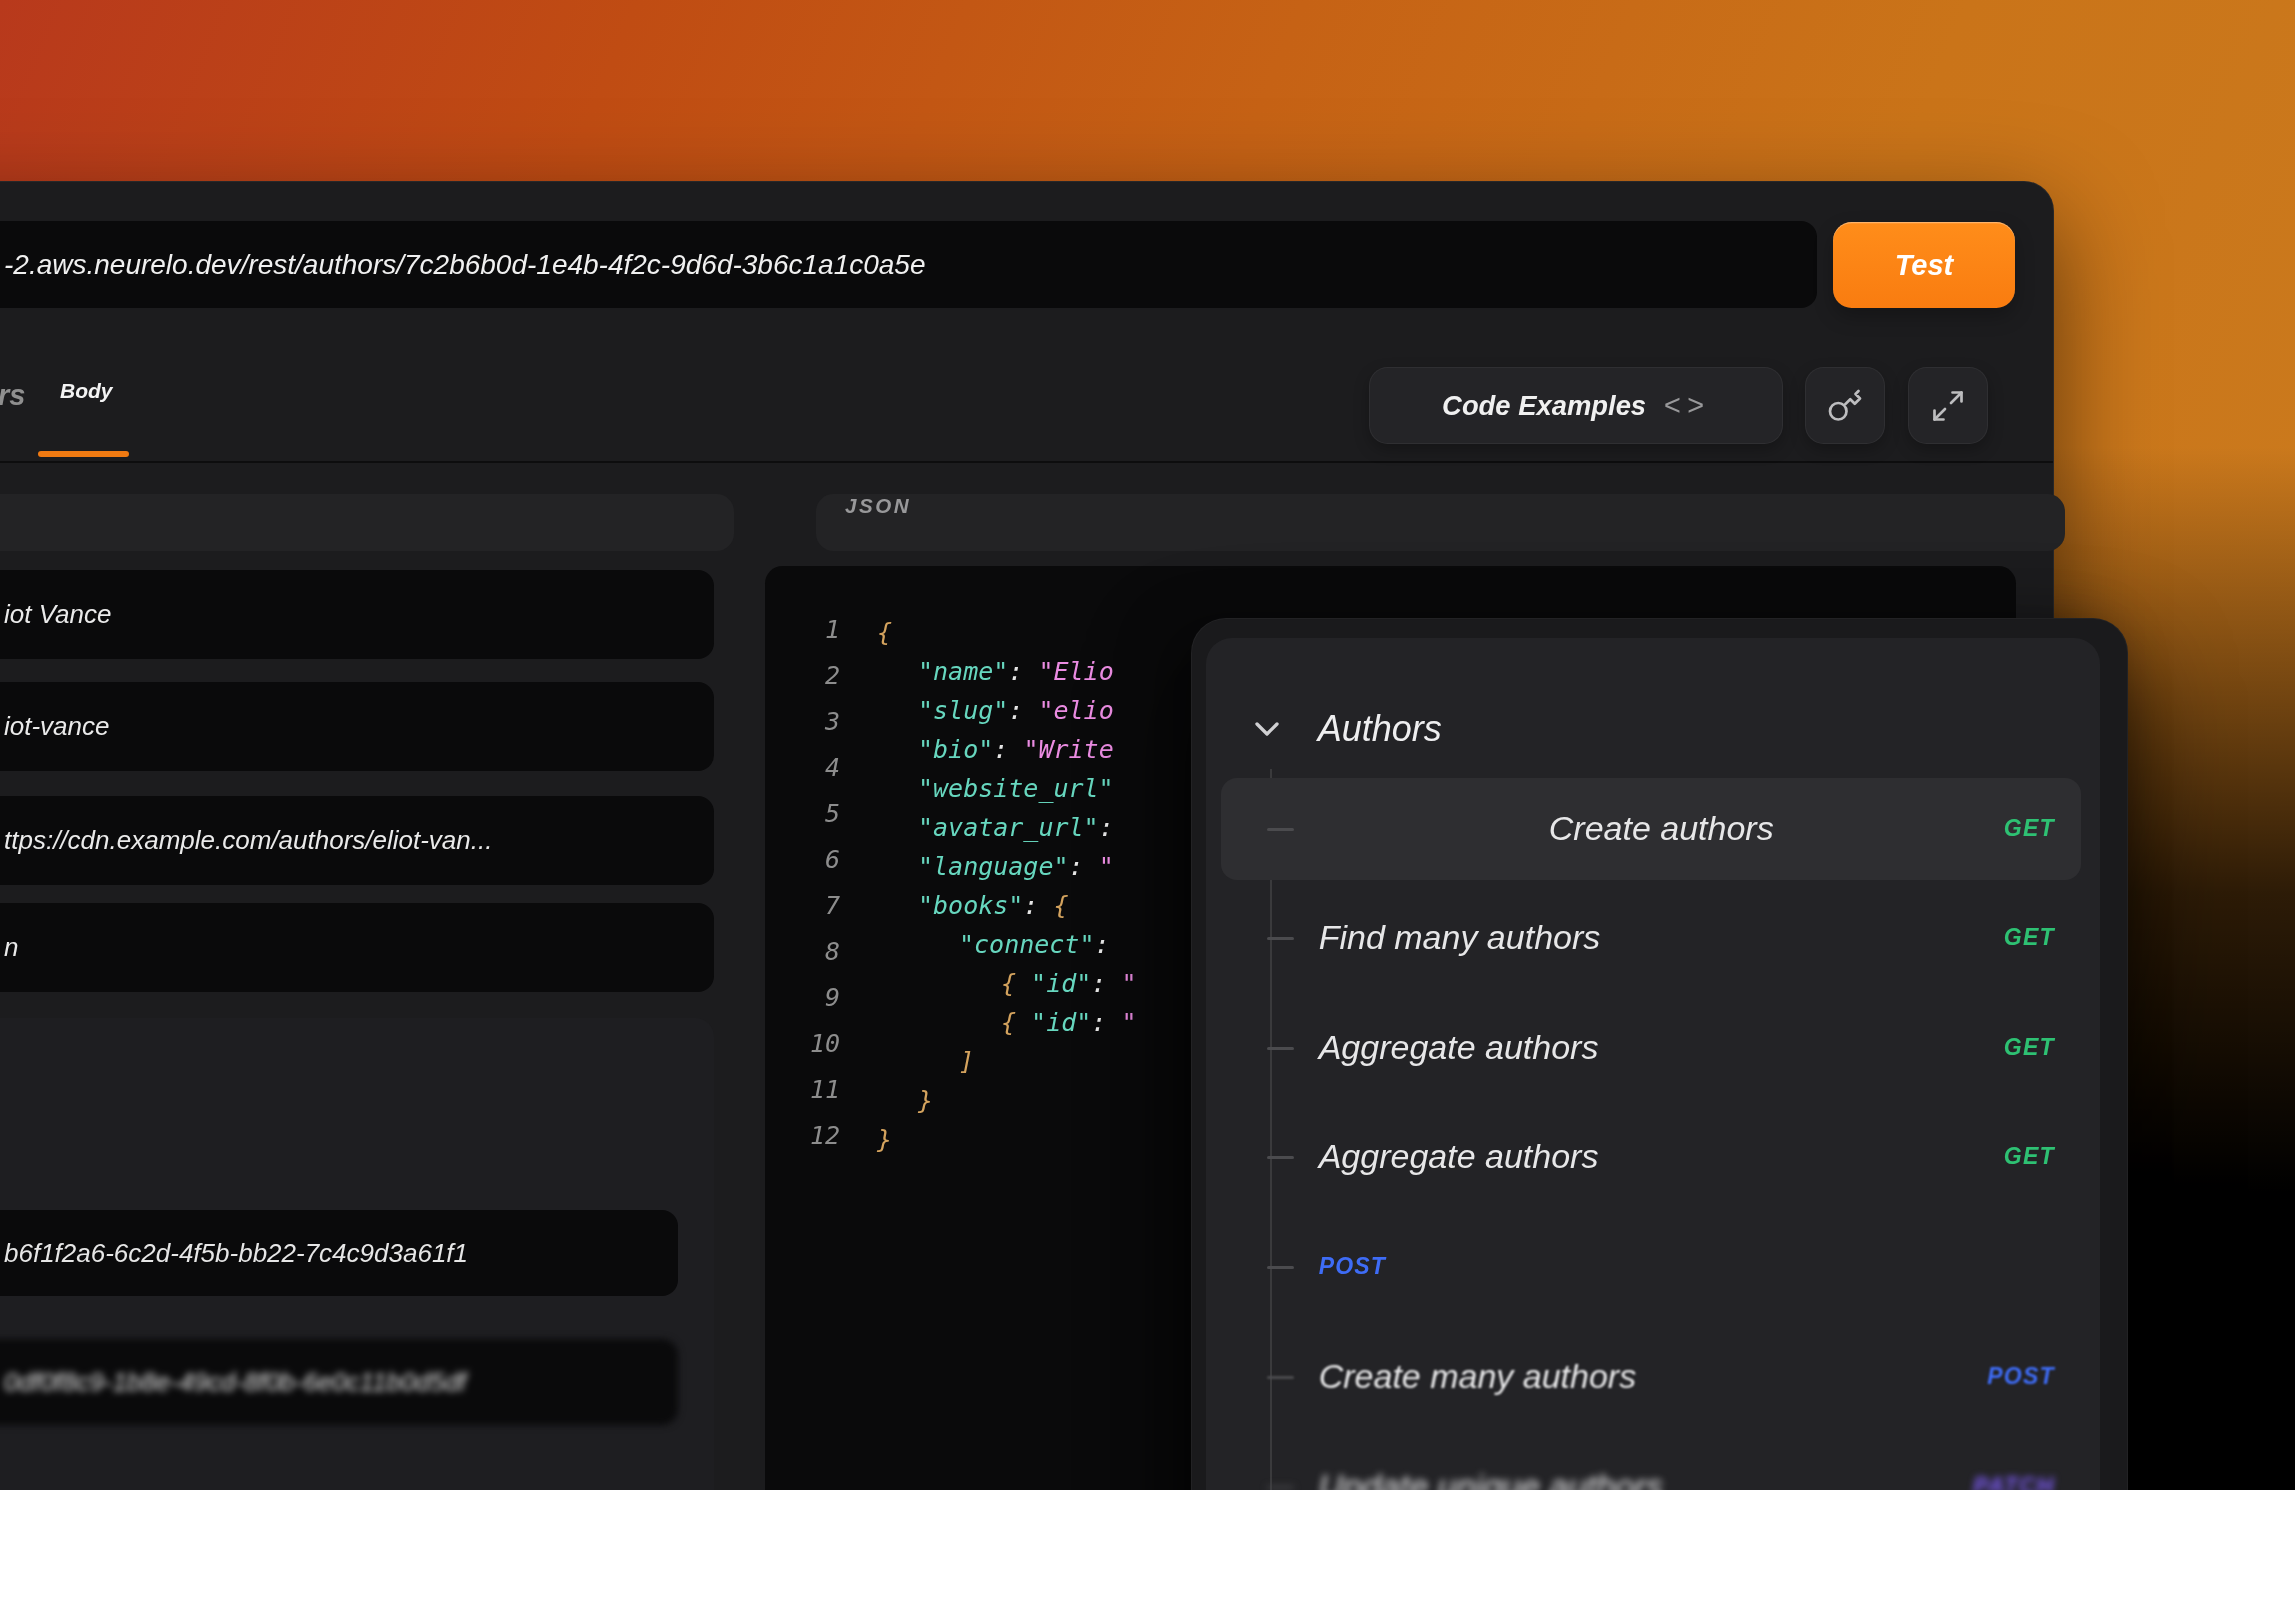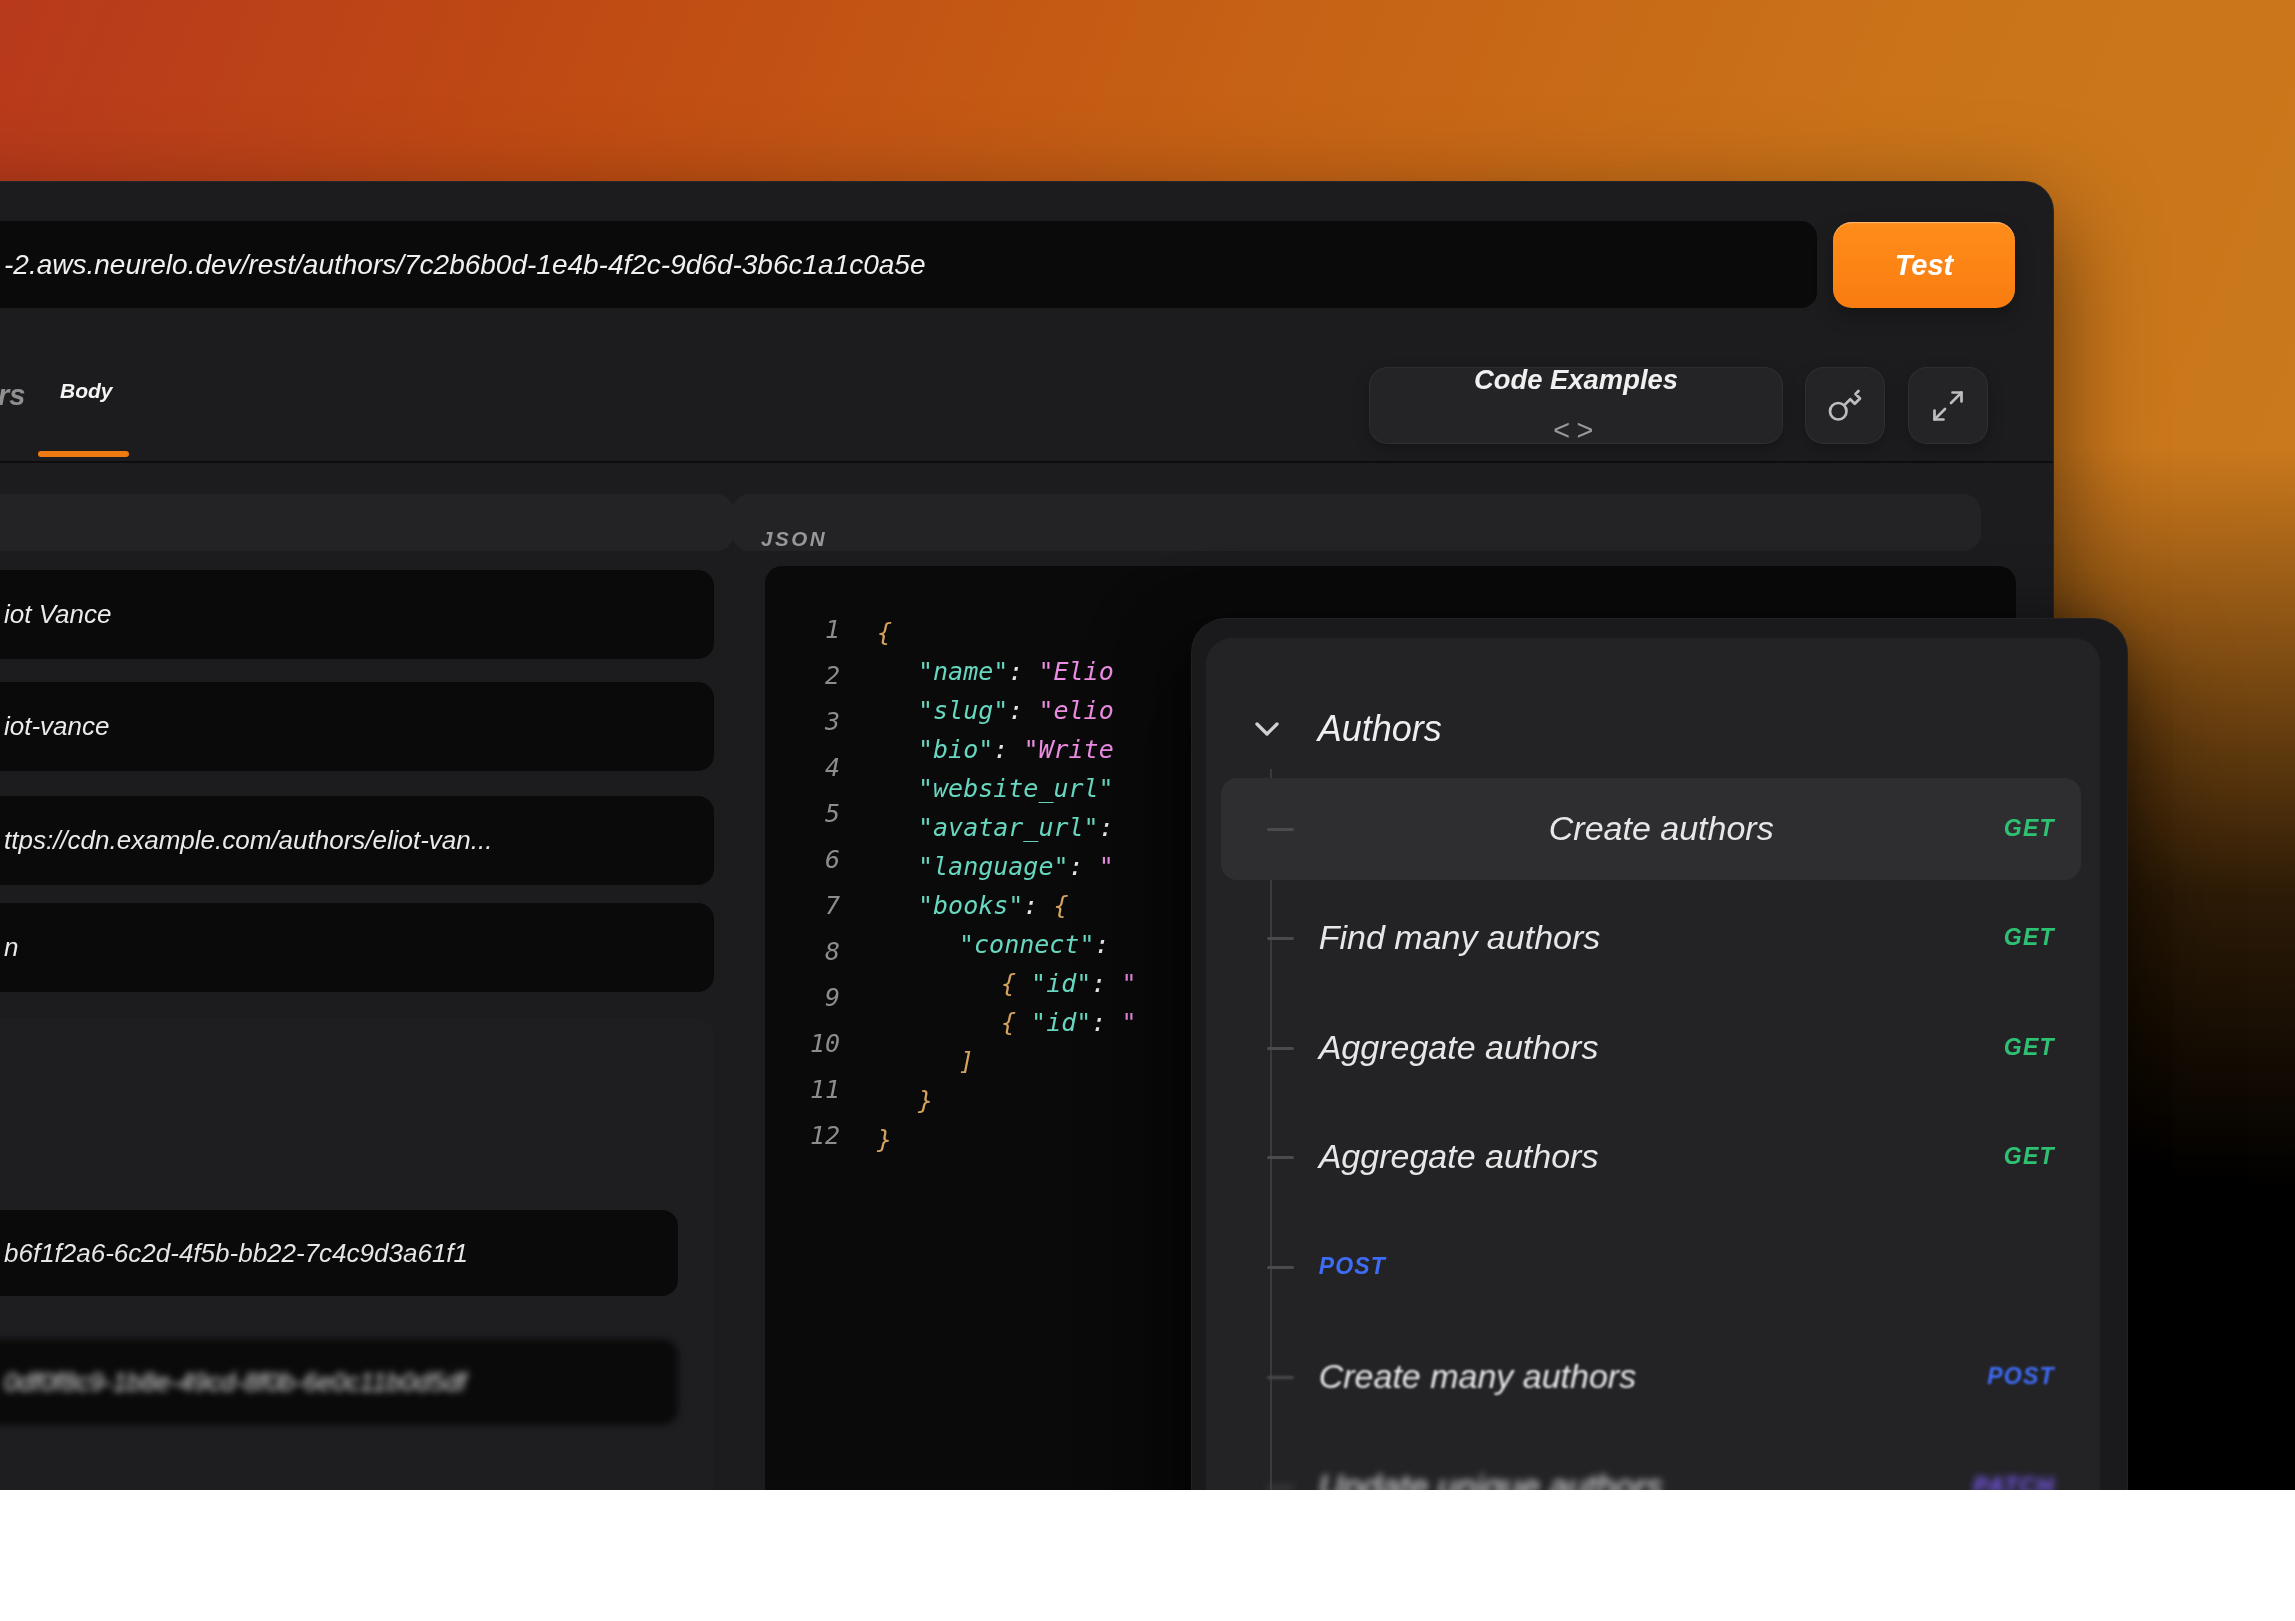--- a/index.html
+++ b/index.html
@@ -31,30 +31,30 @@
     box-shadow:inset 0 1.2px 0 rgba(255,255,255,.35),0 8.7px 18.7px rgba(0,0,0,.25);}
   .tab-cut{position:absolute;left:122px;top:197px;font-size:29px;color:#8f8f8f;font-weight:600;}
   .tab-body{position:absolute;left:184px;top:197px;font-size:21px;color:#f4f4f4;font-weight:600;}
   .tab-underline{position:absolute;left:162px;top:269px;width:91px;height:6.2px;
     border-radius:3.1px;background:var(--tab-underline);}
   .tabs-divider{position:absolute;left:0;top:279px;width:100%;height:1.9px;background:#0d0d0e;}
   .pill-btn{position:absolute;top:185px;height:77px;background:#242427;border-radius:18.7px;
     border:1.2px solid rgba(255,255,255,.05);box-sizing:border-box;
     display:flex;align-items:center;justify-content:center;
     box-shadow:0 6.2px 15px rgba(0,0,0,.25);}
-  #code-examples-btn{left:1493px;width:414px;gap:17.5px;color:#f0f0f0;font-size:27.4px;font-weight:600;flex-direction:column;}
+  #code-examples-btn{left:1493px;width:414px;gap:17.5px;color:#f0f0f0;font-size:27.4px;font-weight:600;}
   #code-examples-btn .angles{color:#98989a;font-size:29px;font-weight:500;letter-spacing:6.2px;}
   #key-btn{left:1929px;width:80px;}
   #expand-btn{left:2032px;width:80px;}
   .icon-svg{width:36px;height:36px;stroke:#bdbdbf;stroke-width:1.8;fill:none;
     stroke-linecap:round;stroke-linejoin:round;}
   
   .section-bar{position:absolute;top:312px;height:57px;background:#232325;border-radius:17.5px;}
   #left-bar{left:-25px;width:883px;}
-  #json-bar{left:856px;width:1249px;display:flex;align-items:flex-end;}
+  #json-bar{left:940px;width:1249px;display:flex;align-items:flex-start;}
   #json-bar .lang{margin-left:29px;font-size:20.6px;font-weight:700;letter-spacing:2.5px;color:#98989a;}
   .field{position:absolute;left:-25px;width:863px;height:89px;background:#0a0a0b;
     border-radius:16px;display:flex;align-items:center;padding-left:153px;
     box-sizing:border-box;color:#eaeaea;font-size:26px;white-space:nowrap;overflow:hidden;}
   #bio-panel{position:absolute;left:-25px;top:836px;width:863px;height:880px;
     background:#1e1e21;border-radius:18.7px;}
   .chip{position:absolute;left:-25px;width:827px;height:86px;background:#0a0a0b;
     border-radius:16px;display:flex;align-items:center;padding-left:153px;
     box-sizing:border-box;color:#e6e6e6;font-size:26px;white-space:nowrap;}
   .chip.blurred{filter:blur(3.7px);}

